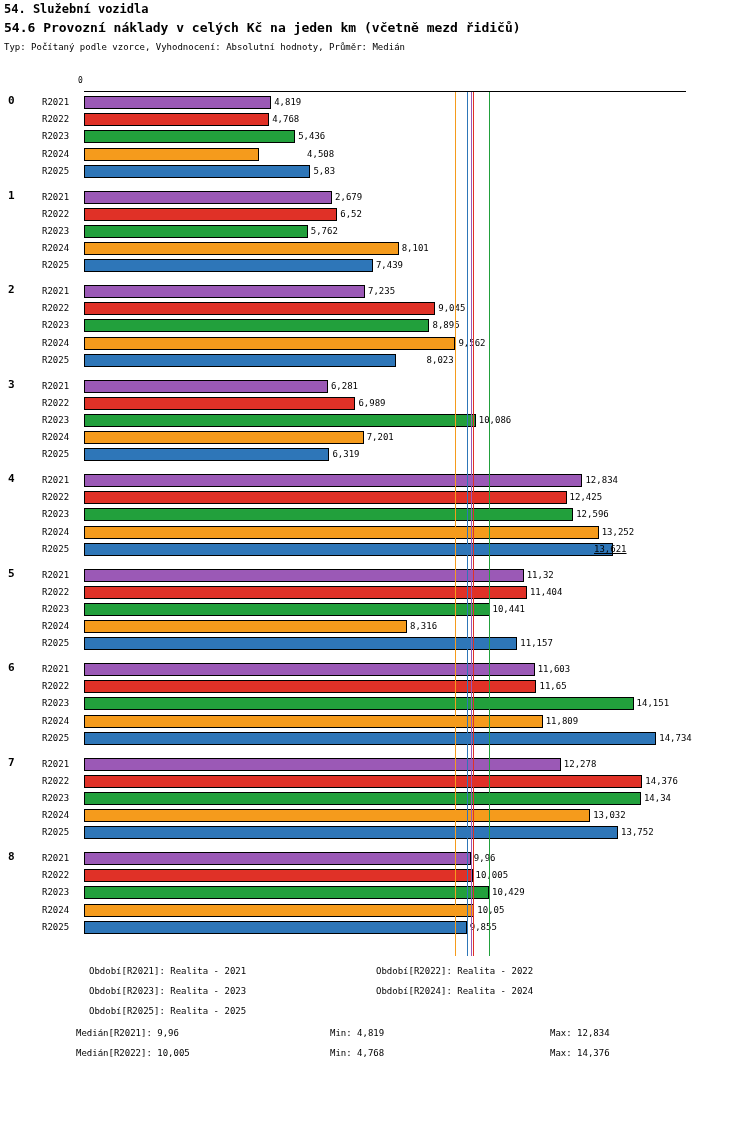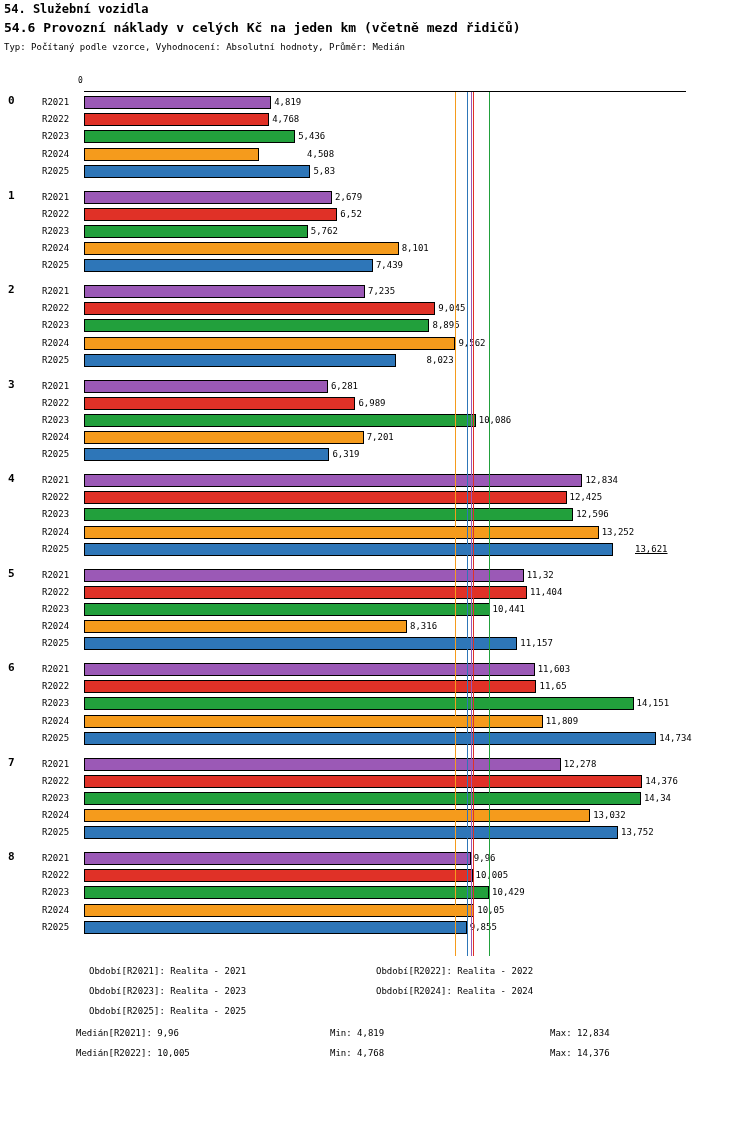--- a/index.html
+++ b/index.html
@@ -216,21 +216,21 @@
       <div class="bar" style="top: 415.2px; width: 482.571px; background: rgb(224, 49, 39);"></div>
       <div class="bar-value" style="top: 416.2px; left: 569.571px;">12,425</div>
       <div class="series-label" style="top: 433.4px;">R2023</div>
       <div class="bar" style="top: 432.4px; width: 489.212px; background: rgb(34, 160, 60);"></div>
       <div class="bar-value" style="top: 433.4px; left: 576.212px;">12,596</div>
       <div class="series-label" style="top: 450.6px;">R2024</div>
       <div class="bar" style="top: 449.6px; width: 514.691px; background: rgb(245, 155, 28);"></div>
       <div class="bar-value" style="top: 450.6px; left: 601.691px;">13,252</div>
       <div class="series-label" style="top: 467.8px;">R2025</div>
       <div class="bar" style="top: 466.8px; width: 529.022px; background: rgb(46, 118, 184);"></div>
-      <div class="bar-value" style="top: 467.8px; left: 635px; text-decoration: underline;">13,621</div>
+      <div class="bar-value" style="top: 467.8px; left: 594px; text-decoration: underline;">13,621</div>
       <div class="group-label" style="top: 490.5px;">5</div>
       <div class="series-label" style="top: 493.5px;">R2021</div>
       <div class="bar" style="top: 492.5px; width: 439.654px; background: rgb(155, 89, 182);"></div>
       <div class="bar-value" style="top: 493.5px; left: 526.654px;">11,32</div>
       <div class="series-label" style="top: 510.7px;">R2022</div>
       <div class="bar" style="top: 509.7px; width: 442.917px; background: rgb(224, 49, 39);"></div>
       <div class="bar-value" style="top: 510.7px; left: 529.917px;">11,404</div>
       <div class="series-label" style="top: 527.9px;">R2023</div>
       <div class="bar" style="top: 526.9px; width: 405.515px; background: rgb(34, 160, 60);"></div>
       <div class="bar-value" style="top: 527.9px; left: 492.515px;">10,441</div>

